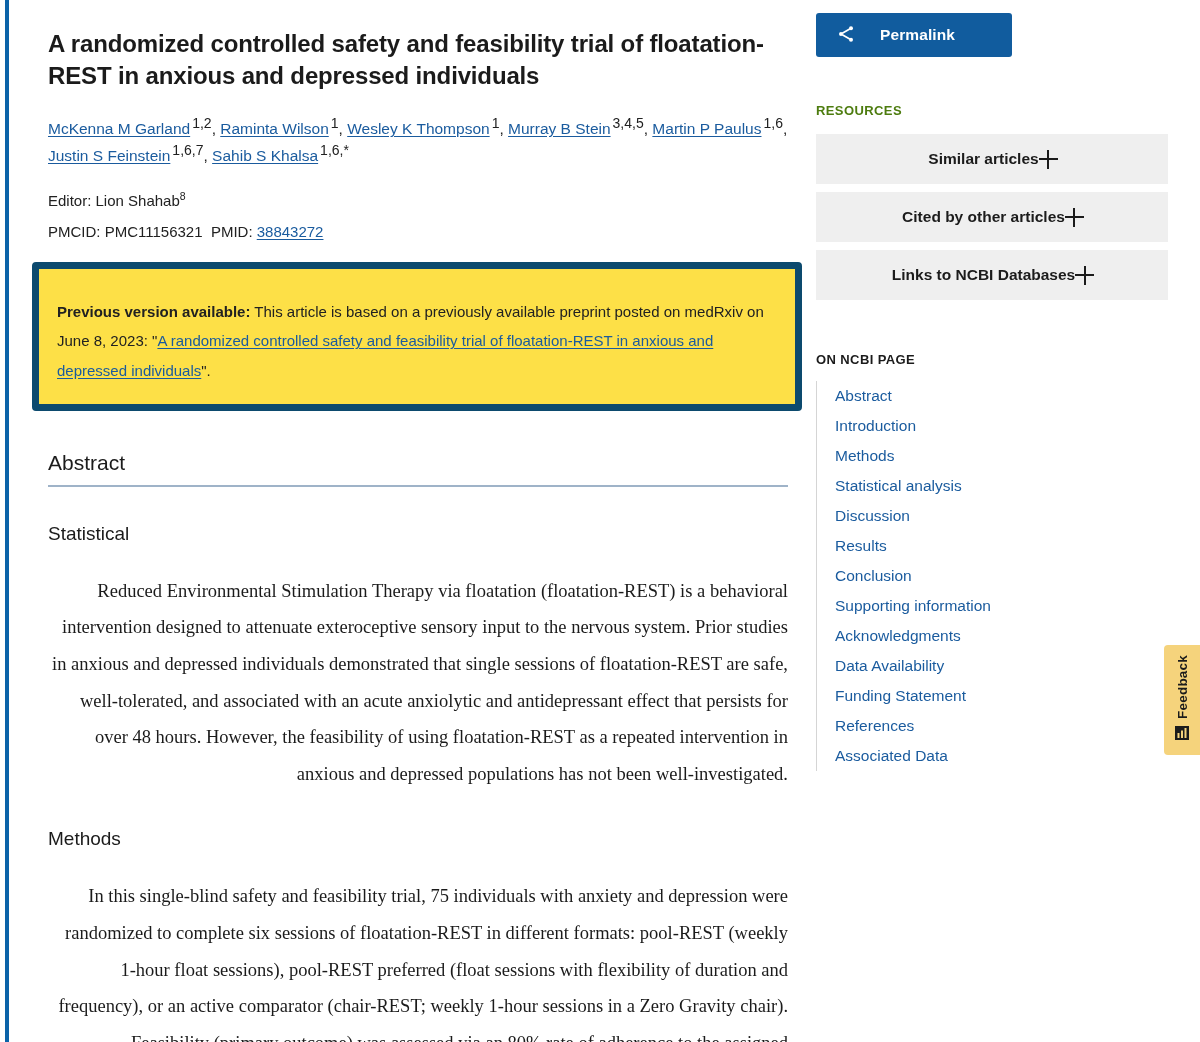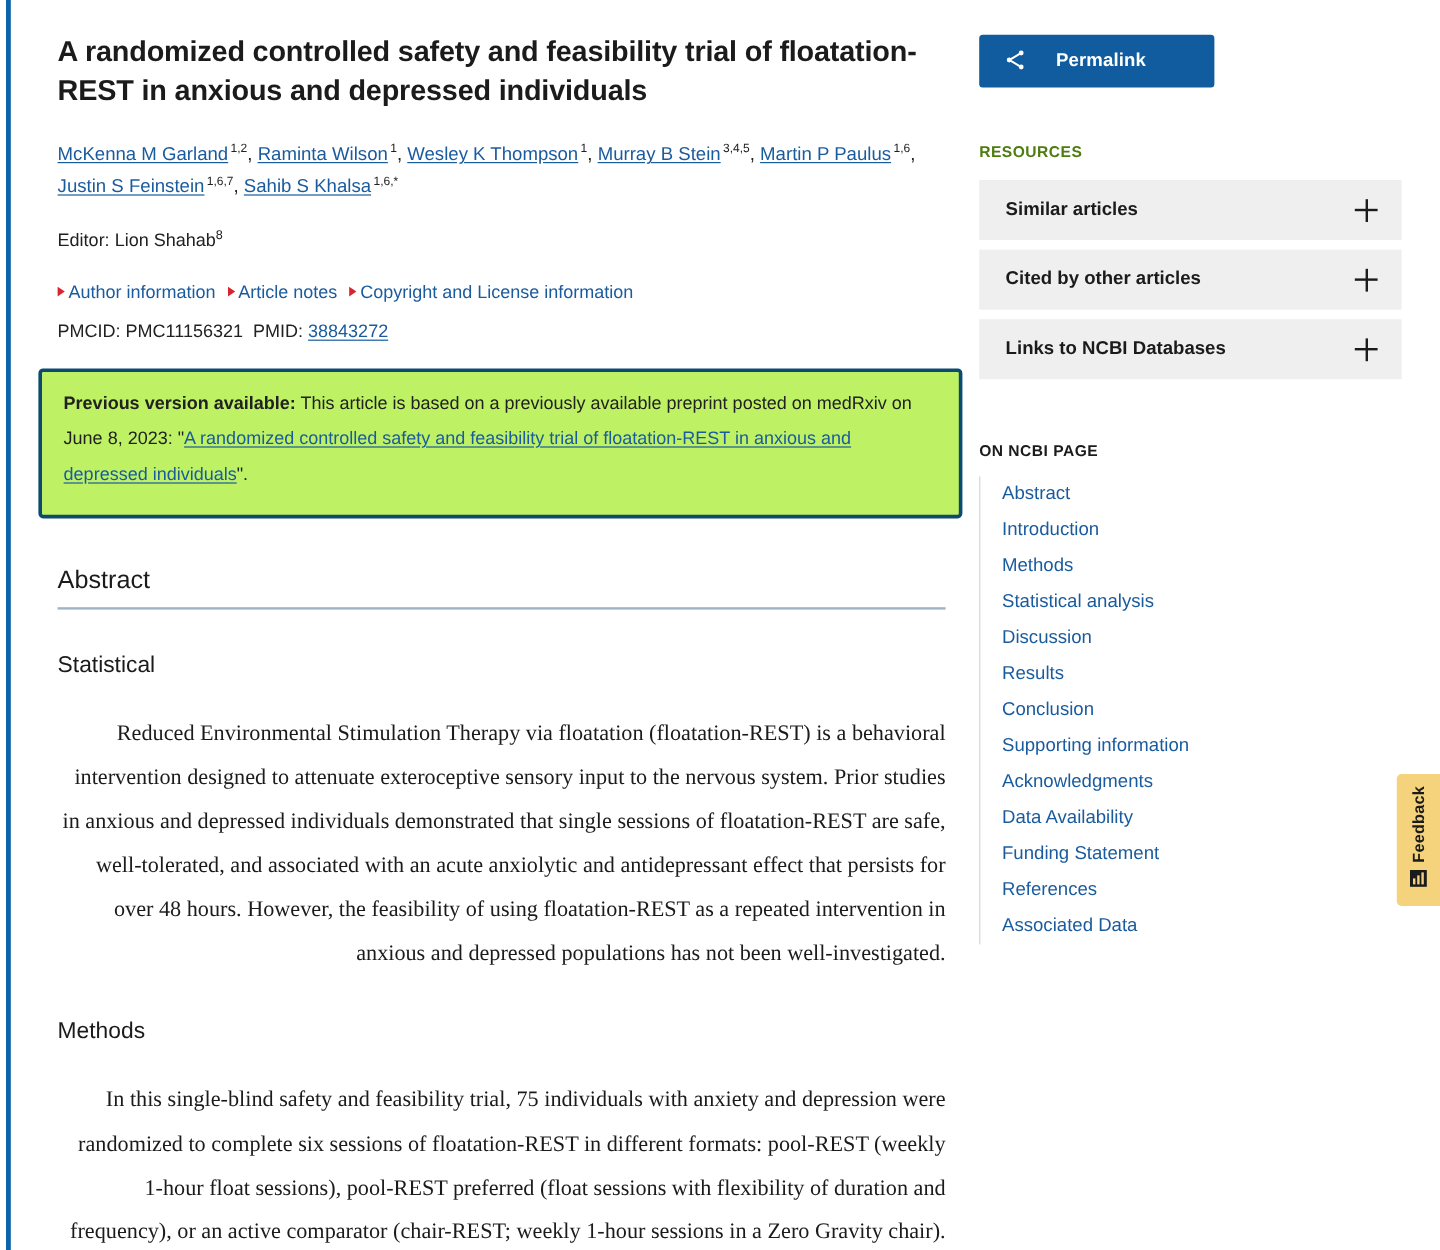--- a/index.html
+++ b/index.html
@@ -30,21 +30,21 @@
     left: 0; top: 0;
     width: 1200px; height: 1042px;
   }
   .main-col {
     position: absolute;
     left: 32px; top: 0;
     width: 770px;
   }
   .side-col {
     position: absolute;
-    left: 816px; top: 16px;
+    left: 816px; top: 0;
     width: 360px;
   }
 
   
   .article-title {
     font-size: 24px;
     font-weight: bold;
     line-height: 1.32;
     letter-spacing: -0.15px;
     color: #1b1b1b;
@@ -58,21 +58,21 @@
     font-size: 15.5px;
     line-height: 1.75;
     color: #212121;
   }
   .authors a {
     color: #1a5b9e;
     text-decoration: underline;
     text-underline-offset: 2px;
   }
   .authors sup {
-    font-size: 10px;
+    font-size: 14px;
     vertical-align: super;
     line-height: 0;
     padding-left: 2px;
   }
 
   .editor-line {
     margin: 22px 0 0 16px;
     font-size: 15px;
     color: #212121;
   }
@@ -110,24 +110,24 @@
   .ids a {
     color: #1a5b9e;
     text-decoration: underline;
     text-underline-offset: 2px;
   }
 
   
   .notice {
     margin: 22px 0 0 0;
     width: 770px;
-    background: #bef264;
-    border: 3px solid #0c4a6e;
+    background: #fde047;
+    border: 7px solid #0c4a6e;
     border-radius: 4px;
-    padding: 12px 18px 18px 18px;
+    padding: 28px 18px 18px 18px;
     font-size: 15px;
     line-height: 1.98;
     color: #212121;
   }
   .notice b { font-weight: bold; }
   .notice a {
     color: #1a5b9e;
     text-decoration: underline;
     text-underline-offset: 2px;
   }
@@ -183,21 +183,21 @@
     font-weight: bold;
     letter-spacing: 0.4px;
     color: #4d7c0f;
     margin-top: 46px;
   }
 
   .accordion { margin-top: 16px; }
   .acc-item {
     display: flex;
     align-items: center;
-    justify-content: space-between;
+    justify-content: center;
     width: 352px;
     height: 50px;
     background: #efefef;
     margin-bottom: 8px;
     padding: 0 20px 0 22px;
     cursor: pointer;
   }
   .acc-label {
     font-size: 15.5px;
     font-weight: bold;
@@ -271,21 +271,20 @@
 
     <h1 class="article-title">A randomized controlled safety and feasibility trial of floatation-REST in anxious and depressed individuals</h1>
 
     <div class="authors"><a href="#">McKenna M Garland</a><sup>1,2</sup>, <a href="#">Raminta Wilson</a><sup>1</sup>, <a href="#">Wesley K Thompson</a><sup>1</sup>, <a href="#">Murray B Stein</a><sup>3,4,5</sup>, <a href="#">Martin P Paulus</a><sup>1,6</sup>, <a href="#">Justin S Feinstein</a><sup>1,6,7</sup>, <a href="#">Sahib S Khalsa</a><sup>1,6,*</sup></div>
 
     <div class="editor-line">
       <span>Editor:</span>
       <span>Lion Shahab</span><sup>8</sup>
     </div>
 
-    <div class="meta-links"><span><span class="tri"></span><a href="#">Author information</a></span><span><span class="tri"></span><a href="#">Article notes</a></span><span><span class="tri"></span><a href="#">Copyright and License information</a></span></div>
 
     <div class="ids">
       <span>PMCID:</span>
       <span>PMC11156321</span>&nbsp;
       <span>PMID:</span>
       <a href="#">38843272</a>
     </div>
 
     <div class="notice">
       <b>Previous version available:</b><span> This article is based on a previously available preprint posted on medRxiv on June 8, 2023: "</span><a href="#">A randomized controlled safety and feasibility trial of floatation-REST in anxious and depressed individuals</a><span>".</span>

